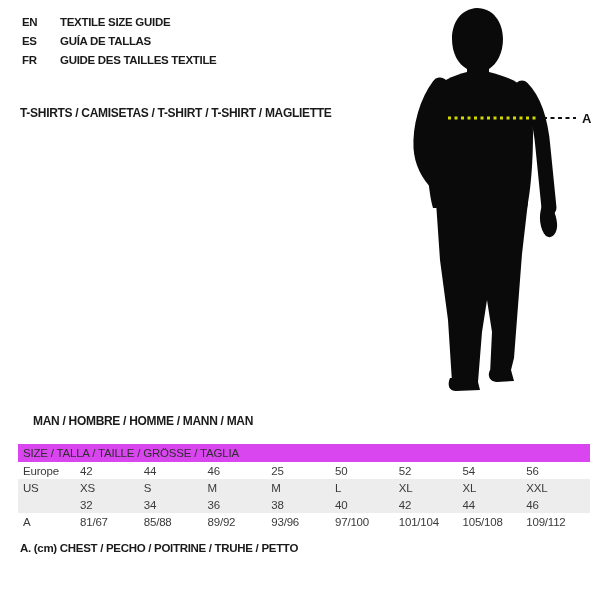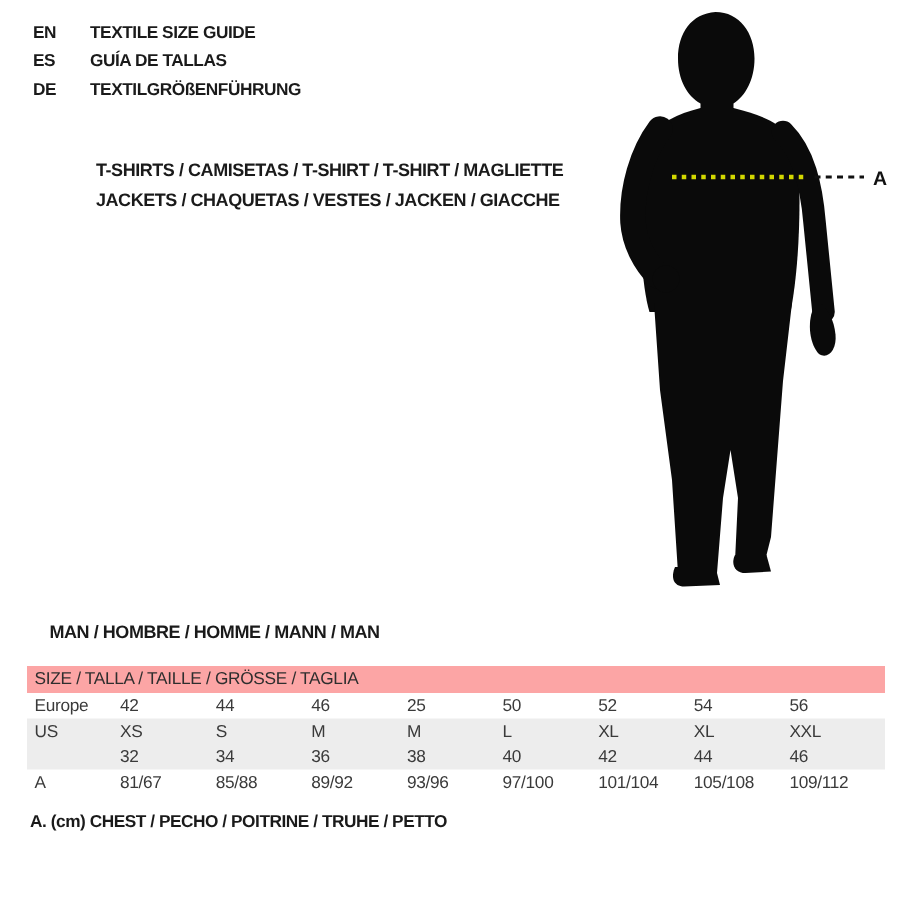--- a/index.html
+++ b/index.html
@@ -7,32 +7,32 @@
   body { font-family: "Liberation Sans", sans-serif; color: #1a1a1a; }
   #canvas { position: relative; width: 600px; height: 600px; background: #ffffff; overflow: hidden; }
 
   
   .langs { position: absolute; top: 13px; left: 22px; }
   .lang-row { line-height: 19px; font-size: 11.5px; font-weight: bold; letter-spacing: -0.3px; white-space: nowrap; }
   .lang-code { display: inline-block; width: 38px; }
 
   
   .categories { position: absolute; top: 104px; left: 20px; }
-  .category-line { line-height: 19.5px; font-size: 12px; font-weight: bold; letter-spacing: -0.3px; white-space: nowrap; margin-left: 44px; }
+  .category-line { line-height: 19.5px; font-size: 12px; font-weight: bold; letter-spacing: -0.3px; white-space: nowrap; }
 
   
   .figure-wrap { position: absolute; left: 390px; top: 2px; width: 210px; height: 398px; }
   .figure-wrap svg { display: block; width: 100%; height: 100%; }
 
   
   .section-heading { position: absolute; top: 414px; left: 20px; font-size: 12px; font-weight: bold; letter-spacing: -0.3px; padding-left: 13px; }
 
   
   .size-table { position: absolute; top: 444px; left: 18px; width: 572px; font-size: 11.5px; color: #3a3a3a; letter-spacing: -0.2px; }
-  .t-header { height: 18px; line-height: 18px; background: #fca5a5; padding-left: 5px; color: #2e2e2e; }
+  .t-header { height: 18px; line-height: 18px; background: #d946ef; padding-left: 5px; color: #2e2e2e; }
   .t-row { display: grid; grid-template-columns: 62px repeat(8, 1fr); height: 17px; align-items: center; }
   .t-row.striped { background: #ededed; }
   .t-label { padding-left: 5px; text-align: left; }
   .t-cell { text-align: left; }
 
   
   .footnote { position: absolute; top: 542px; left: 20px; font-size: 11.5px; font-weight: bold; letter-spacing: -0.3px; }
 </style>
 </head>
 <body>
@@ -40,27 +40,26 @@
 <div id="canvas">
 
   <div class="langs">
     <div class="lang-row">
       <span class="lang-code">EN</span><span>TEXTILE SIZE GUIDE</span>
     </div>
     <div class="lang-row">
       <span class="lang-code">ES</span><span>GUÍA DE TALLAS</span>
     </div>
     <div class="lang-row">
-      <span class="lang-code">DE</span><span>TEXTILGRÖßENFÜHRUNG</span>
+      <span class="lang-code">FR</span><span>GUIDE DES TAILLES TEXTILE</span>
     </div>
   </div>
 
   <div class="categories">
     <div class="category-line">T-SHIRTS / CAMISETAS / T-SHIRT / T-SHIRT / MAGLIETTE</div>
-    <div class="category-line">JACKETS / CHAQUETAS / VESTES / JACKEN / GIACCHE</div>
   </div>
 
   <div class="figure-wrap">
     <svg viewBox="0 0 210 398" xmlns="http://www.w3.org/2000/svg">
       <g fill="#0a0a0a">
 
         <path d="M 87 6 C 71 7 62 20 62 37 C 62 51 68 62 77 67 L 77 76 L 99 76 L 99 67 C 107 62 113 51 113 37 C 113 20 103 6 87 6 Z"></path>
 
         <path d="M 77 70 C 61 74 50 80 45 88 C 38 102 36 128 37 158 C 38 180 40 196 43 206 L 137 206 C 141 186 143 158 143 132 C 143 112 140 96 135 87 C 128 79 115 74 99 70 Z"></path>
 

